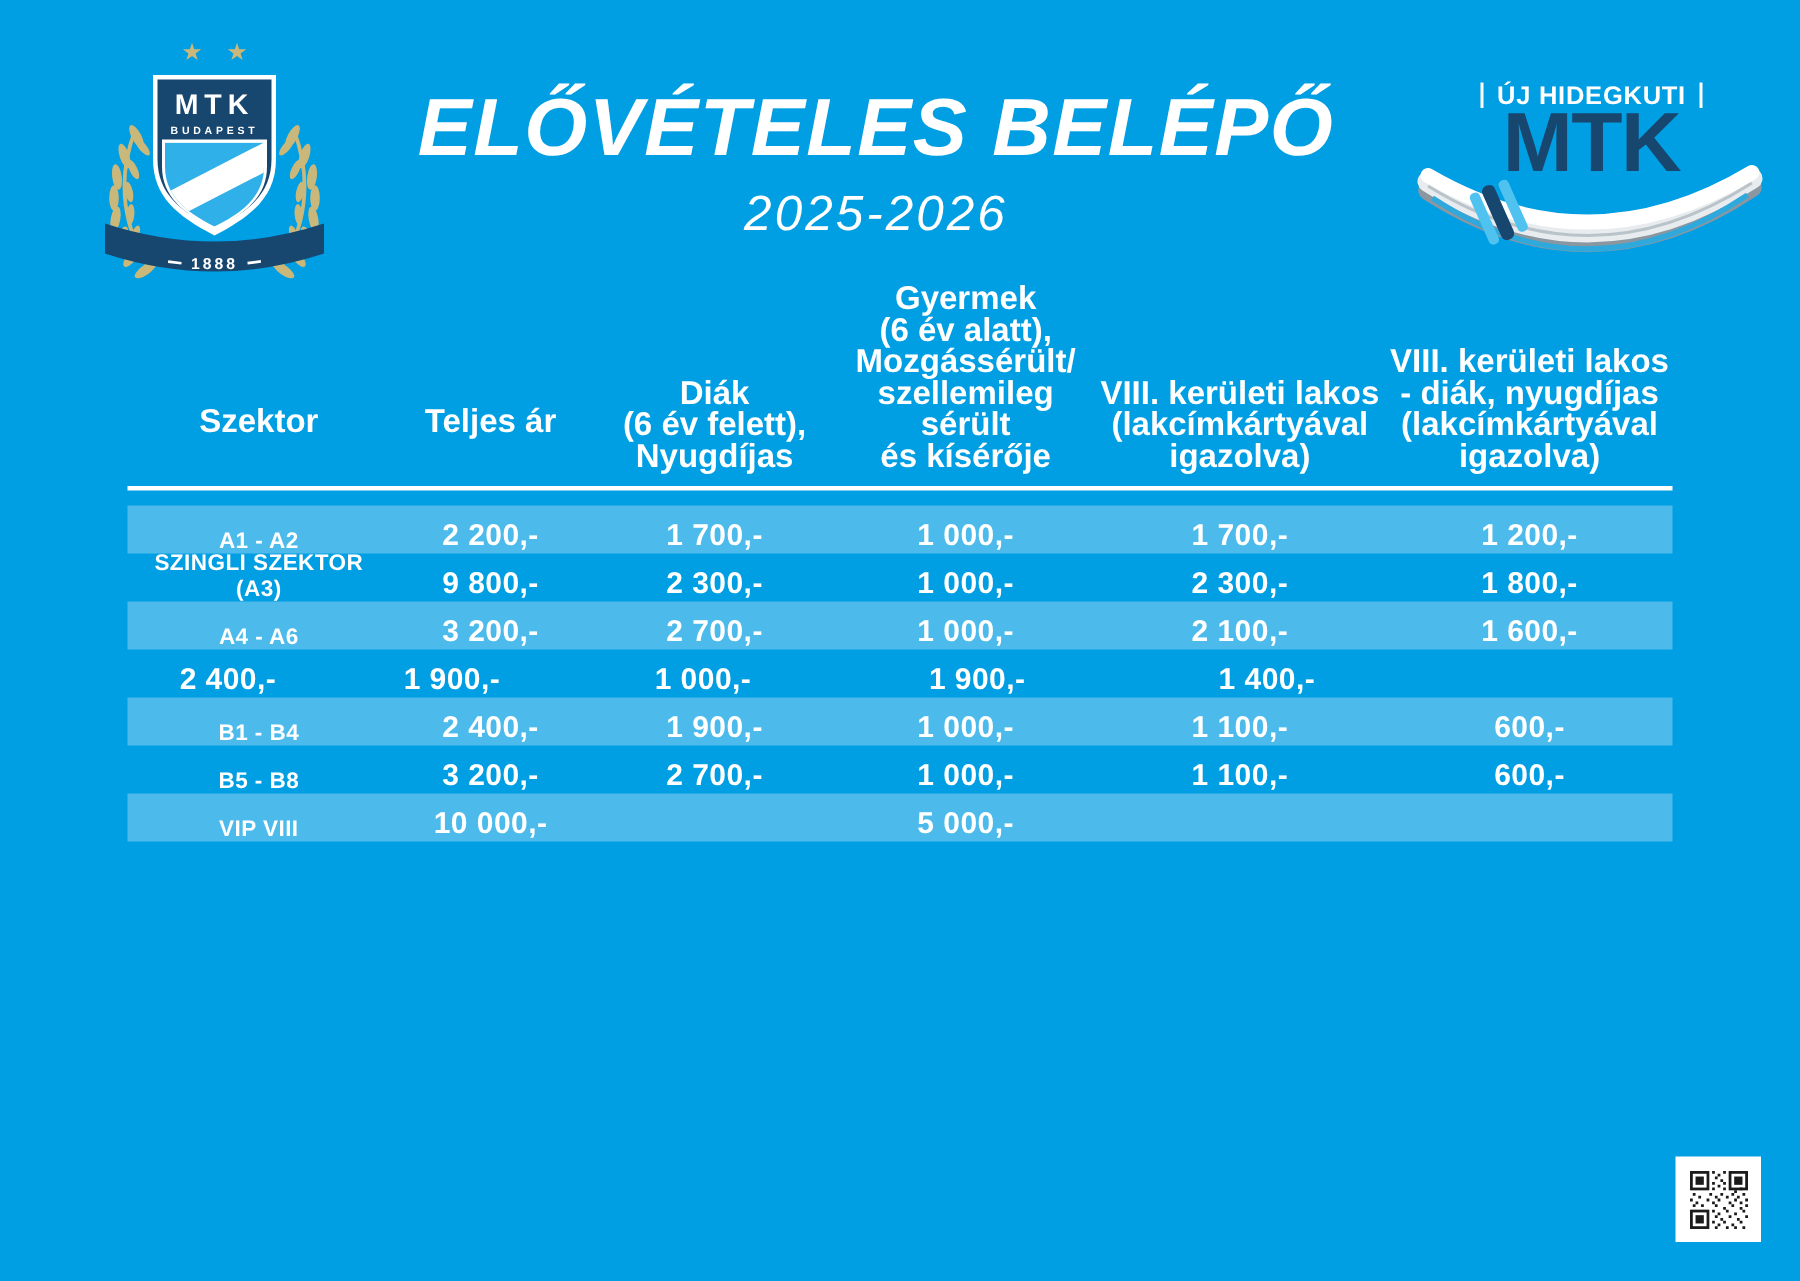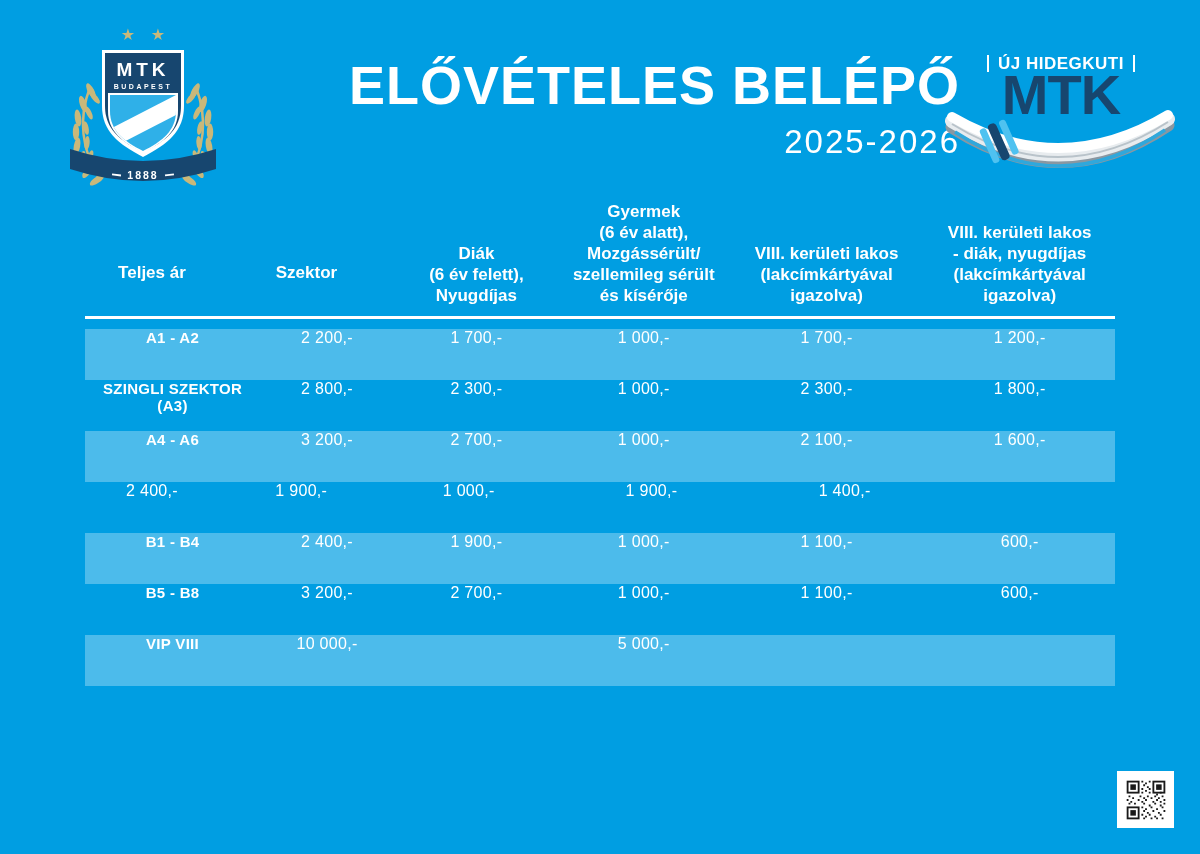--- a/index.html
+++ b/index.html
@@ -5,46 +5,46 @@
   html,body{margin:0;padding:0;}
   body{
     width:1200px;height:854px;position:relative;overflow:hidden;
     background:#009EE2;color:#fff;
     font-family:"Liberation Sans", sans-serif;
   }
   .canvas{position:absolute;inset:0;}
 
   
   .club-logo{position:absolute;left:62px;top:23px;}
-  .title-block{position:absolute;left:260px;top:56px;width:700px;text-align:right;}
+  .title-block{position:absolute;left:234px;top:56px;width:700px;text-align:center;font-style:italic;}
   .title{font-size:54px;font-weight:800;letter-spacing:1px;line-height:58px;}
   .season{font-size:33px;font-weight:400;letter-spacing:2px;line-height:52px;margin-top:2px;}
 
   .stadium-logo{position:absolute;left:948px;top:55px;width:226px;}
   .stadium-text{display:flex;justify-content:center;align-items:stretch;gap:9px;width:160px;margin:0 auto;}
   .vbar{width:2.5px;background:#fff;}
   .stadium-lines{text-align:center;}
   .stadium-line1{font-size:17px;font-weight:800;letter-spacing:.5px;line-height:17px;}
   .stadium-line2{font-size:13.5px;font-weight:800;letter-spacing:1.2px;line-height:15px;margin-top:2px;}
   .stadium-mtk{position:relative;z-index:1;text-align:center;font-size:56px;font-weight:800;
     color:#17466F;letter-spacing:-1px;line-height:50px;margin-top:-2px;}
   .swoosh{position:absolute;left:-6px;top:48px;z-index:2;}
 
   
   .price-table{position:absolute;left:85px;top:188px;width:1030px;}
   .thead{display:flex;align-items:flex-end;min-height:118px;}
-  .th{font-weight:bold;font-size:17px;line-height:21px;text-align:center;white-space:pre-line;}
+  .th{font-weight:bold;font-size:22px;line-height:21px;text-align:center;white-space:pre-line;}
   .th.c0,.th.c1{padding-bottom:23px;}
   .divider{height:3.4px;background:#fff;margin-top:10px;}
   .tbody{margin-top:10px;}
-  .row{display:flex;align-items:flex-start;height:51px;}
+  .row{display:flex;align-items:flex-end;height:32px;}
   .row:nth-child(odd){background:#4CBBEB;}
   .td{text-align:center;white-space:pre-line;letter-spacing:.3px;}
   .td.sector{font-weight:bold;font-size:15px;line-height:17px;}
-  .td.price{font-weight:normal;font-size:16px;}
+  .td.price{font-weight:bold;font-size:20px;}
   .c0{width:17%;} .c1{width:13%;} .c2{width:16%;} .c3{width:16.5%;} .c4{width:19%;} .c5{width:18.5%;}
 
   
   .footer{position:absolute;left:88px;top:768px;font-size:17px;font-weight:bold;line-height:31px;}
   .qr{position:absolute;left:1117px;top:771px;width:57px;height:57px;background:#fff;
       display:flex;align-items:center;justify-content:center;}
 </style>
 </head>
 <body>
 
@@ -120,22 +120,22 @@
       <g transform="translate(57,38) rotate(-24)">
         <rect x="-14" y="-18" width="7" height="37" rx="3" fill="#4FC2F0"></rect>
         <rect x="-5" y="-19" width="9" height="39" rx="4" fill="#17466F"></rect>
         <rect x="7" y="-18" width="7" height="37" rx="3" fill="#4FC2F0"></rect>
       </g>
     </svg>
   </div>
 
   <div class="price-table">
     <div class="thead" id="thead">
+        <div class="th c0">Szektor</div>
         <div class="th c1">Teljes ár</div>
-        <div class="th c0">Szektor</div>
         <div class="th c2">Diák
 (6 év felett),
 Nyugdíjas</div>
         <div class="th c3">Gyermek
 (6 év alatt),
 Mozgássérült/
 szellemileg sérült
 és kísérője</div>
         <div class="th c4">VIII. kerületi lakos
 (lakcímkártyával
@@ -151,21 +151,21 @@
           <div class="td sector c0">A1 - A2</div>
           <div class="td price c1">2 200,-</div>
           <div class="td price c2">1 700,-</div>
           <div class="td price c3">1 000,-</div>
           <div class="td price c4">1 700,-</div>
           <div class="td price c5">1 200,-</div>
         </div>
         <div class="row">
           <div class="td sector c0">SZINGLI SZEKTOR
 (A3)</div>
-          <div class="td price c1">2 800,-</div>
+          <div class="td price c1">9 800,-</div>
           <div class="td price c2">2 300,-</div>
           <div class="td price c3">1 000,-</div>
           <div class="td price c4">2 300,-</div>
           <div class="td price c5">1 800,-</div>
         </div>
         <div class="row">
           <div class="td sector c0">A4 - A6</div>
           <div class="td price c1">3 200,-</div>
           <div class="td price c2">2 700,-</div>
           <div class="td price c3">1 000,-</div>

